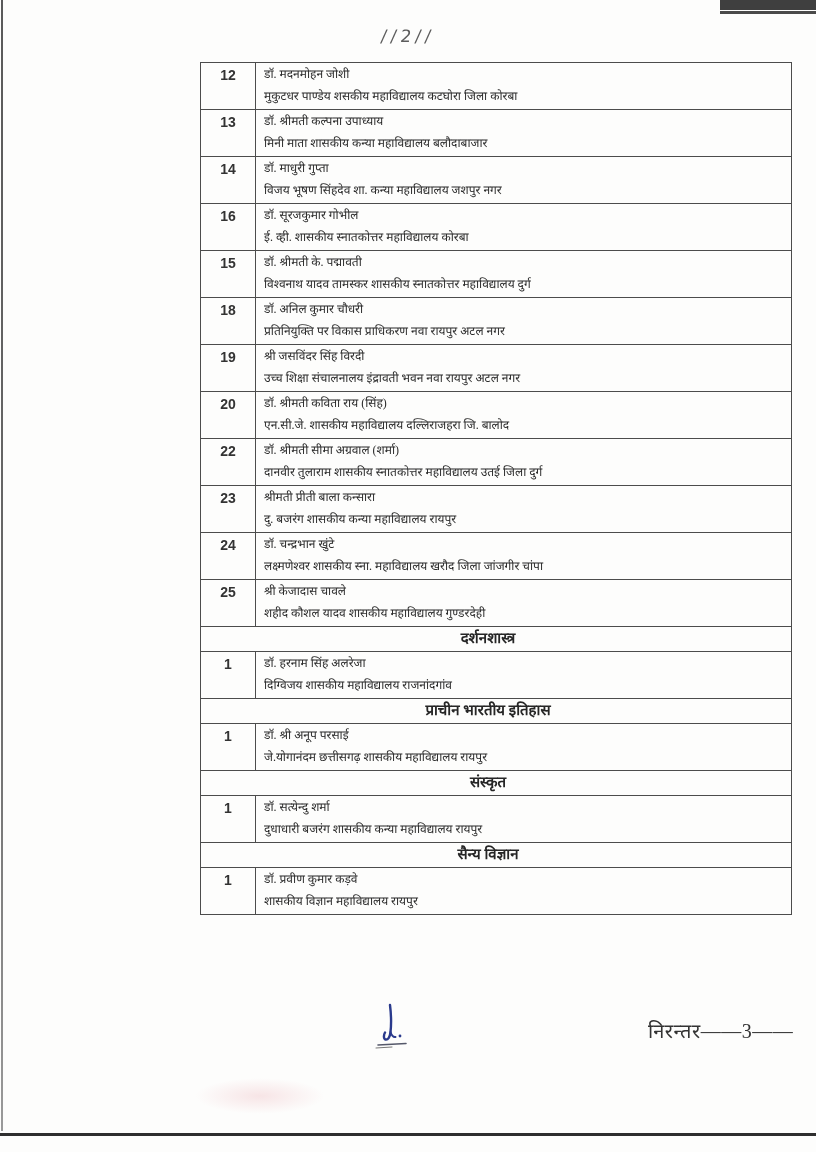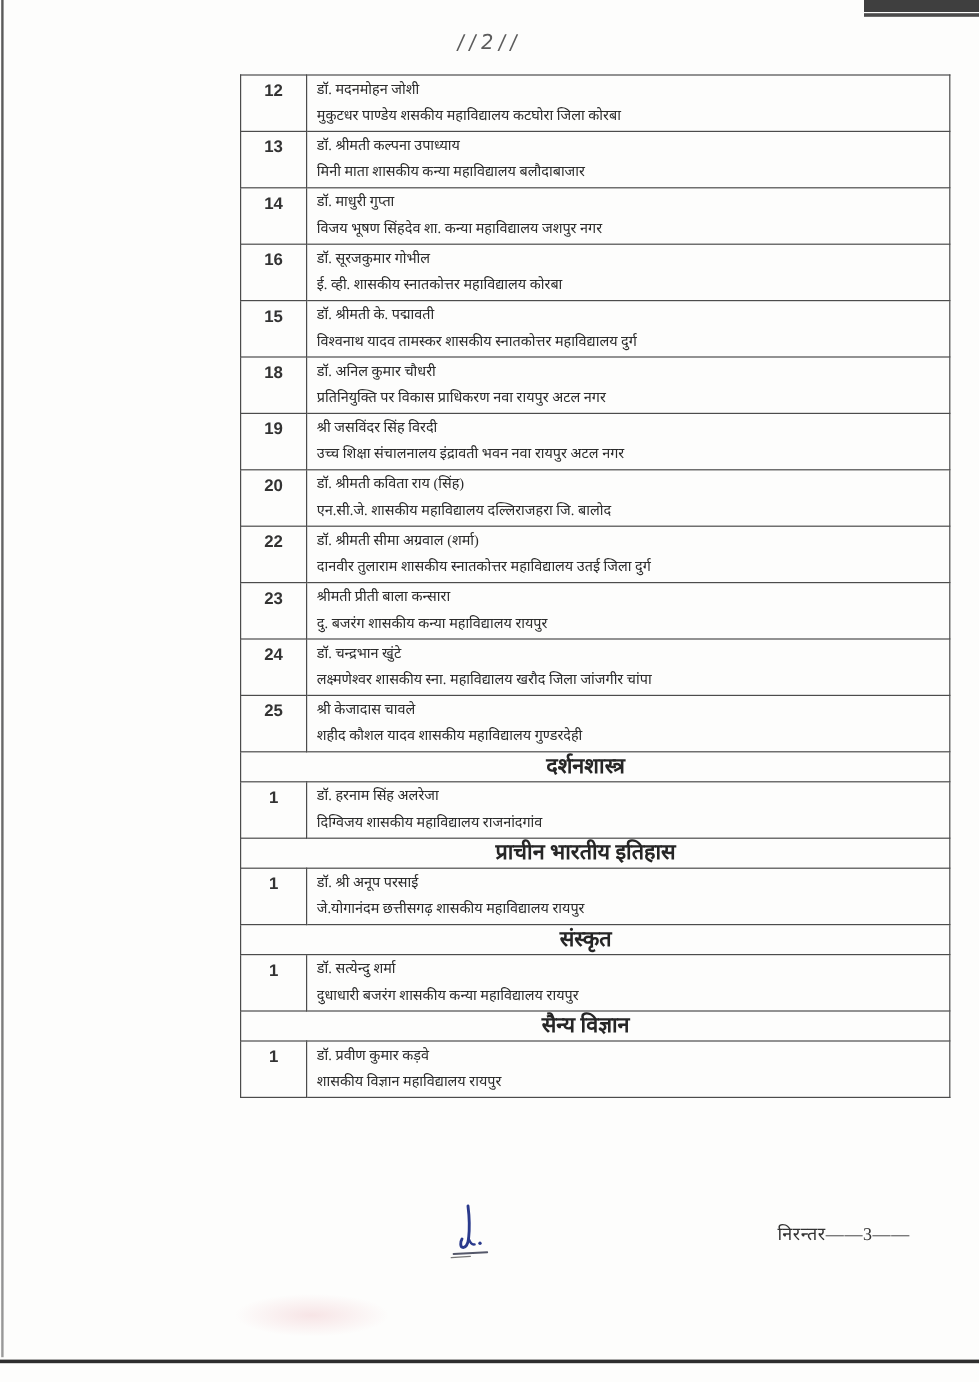--- a/index.html
+++ b/index.html
@@ -72,36 +72,36 @@
   }
   .name-line, .college-line {
     font-size: 12px;
     line-height: 21.5px;
     color: #2b2b2b;
     white-space: nowrap;
     overflow: hidden;
   }
   tr.section-row td {
     text-align: center;
-    font-size: 18px;
+    font-size: 15px;
     font-weight: bold;
     color: #262626;
     padding: 1px 16px 2px 0;
     line-height: 21px;
   }
   .footer-area {
     position: absolute; left: 0; top: 995px;
     width: 816px; height: 70px;
   }
   .signature {
     position: absolute; left: 366px; top: 6px;
   }
   .continuation {
     position: absolute; left: 648px; top: 22px;
-    font-size: 15px;
+    font-size: 20px;
     color: #333;
     letter-spacing: 0.5px;
   }
 </style>
 </head>
 <body>
 
 <div class="page">
 
   <div class="scan-topright-bar"></div>

